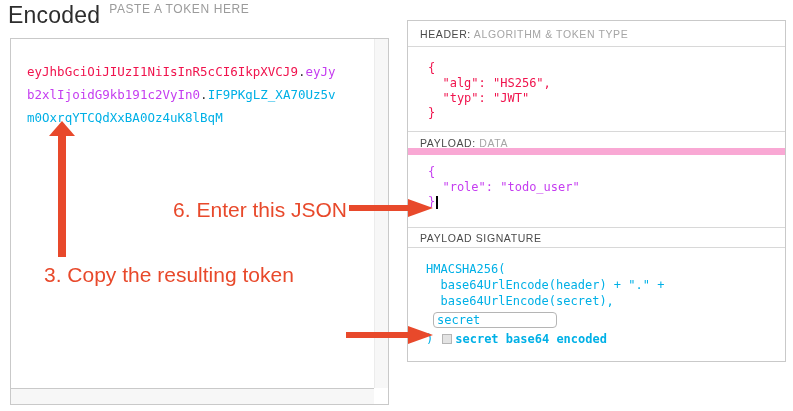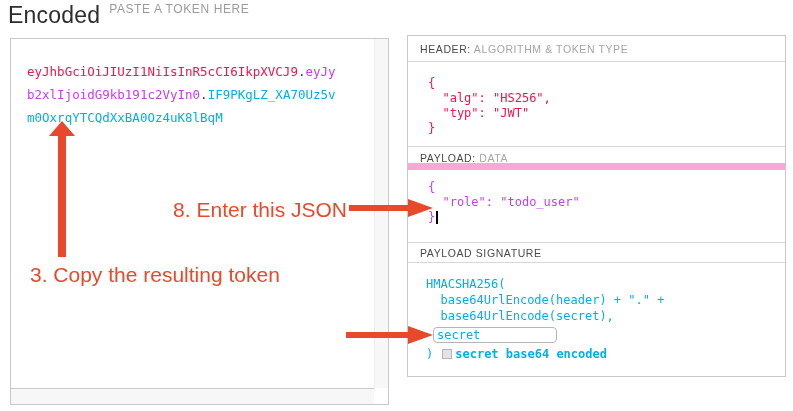--- a/index.html
+++ b/index.html
@@ -19,21 +19,21 @@
   .token-area { grid-column:1; grid-row:1; padding:21px 4px 0 16px; }
   .token-text { width:311px; font-family:"DejaVu Sans Mono", monospace; font-size:12.5px;
                 line-height:23px; word-break:break-all; }
   .tok-h { color:#f0134d; } .tok-p { color:#c53df0; } .tok-s { color:#00b0e6; }
   .tok-dot { color:#3a3a3a; }
   .v-scroll { grid-column:2; grid-row:1; background:#f7f7f7; border-left:1px solid #ececec; }
   .h-scroll { grid-column:1; grid-row:2; background:#f7f7f7; border-top:1px solid #c9c9c9; }
   .scroll-corner { grid-column:2; grid-row:2; background:#fff; }
 
   
-  .decoded-box { position:absolute; left:407px; top:35px; width:379px; height:342px;
+  .decoded-box { position:absolute; left:407px; top:20px; width:379px; height:342px;
                  border:1px solid #c9c9c9; background:#fff; }
   .sec-bar { font-size:10.5px; letter-spacing:0.6px; color:#a5a5a5; padding:7px 12px 0 12px; }
   .sec-bar .strong { color:#4a4a4a; }
   .bar-header { height:26px; border-bottom:1px solid #d8d8d8; }
   .bar-payload { height:23px; border-bottom:7px solid #f9a8d4; padding-top:5px; }
   .bar-verify { height:20px; border-bottom:1px solid #d8d8d8; padding-top:4px; }
   .json-block { font-family:"DejaVu Sans Mono", monospace; font-size:12px; line-height:15px; }
   .json-block div { white-space:pre; }
   .header-json { height:85px; border-bottom:1px solid #d8d8d8; padding:14px 0 0 20px; color:#f0134d; }
   .payload-json { height:73px; border-bottom:1px solid #d8d8d8; padding:10px 0 0 20px; color:#c53df0; }
@@ -47,21 +47,21 @@
   .sig-last { display:flex; align-items:center; }
   .checkbox { display:inline-block; width:10px; height:10px; background:#e3e3e3;
               border:1px solid #b5b5b5; margin:0 3px 0 9px; }
   .chk-label { font-weight:bold; }
   .cursor-bar { display:inline-block; width:1.5px; height:13px; background:#000;
                 vertical-align:text-bottom; margin-left:1px; }
 
   
   .anno { position:absolute; color:#e8492b; font-size:21px; white-space:nowrap; }
   .anno-2 { right:446px; top:198px; }
-  .anno-3 { left:30px; top:263px; }
+  .anno-3 { left:44px; top:263px; }
   .anno-1 { right:450px; top:324px; }
   .arrow-shaft-h { position:absolute; background:#e8492b; height:6px; }
   .shaft-2 { left:349px; top:205px; width:59px; }
   .shaft-1 { left:346px; top:332px; width:62px; }
   .arrow-head-r { position:absolute; width:0; height:0;
                   border-top:9px solid transparent; border-bottom:9px solid transparent;
                   border-left:25px solid #e8492b; }
   .head-2 { left:408px; top:199px; }
   .head-1 { left:408px; top:326px; }
   .arrow-shaft-v { position:absolute; background:#e8492b; width:8px;
@@ -122,21 +122,21 @@
       <div class="code-line">  base64UrlEncode(secret),</div>
       <input class="secret-input" type="text" value="secret" style="">
       <div class="sig-last">
         <span>)</span>
         <span class="checkbox"></span>
         <span class="chk-label">secret base64 encoded</span>
       </div>
     </div>
   </div>
 
-  <div class="anno anno-2">8. Enter this JSON</div>
+  <div class="anno anno-2">6. Enter this JSON</div>
   <div class="arrow-shaft-h shaft-2"></div>
   <div class="arrow-head-r head-2"></div>
 
   <div class="arrow-head-up"></div>
   <div class="arrow-shaft-v"></div>
   <div class="anno anno-3">3. Copy the resulting token</div>
 
   <div class="arrow-shaft-h shaft-1"></div>
   <div class="arrow-head-r head-1"></div>
 

